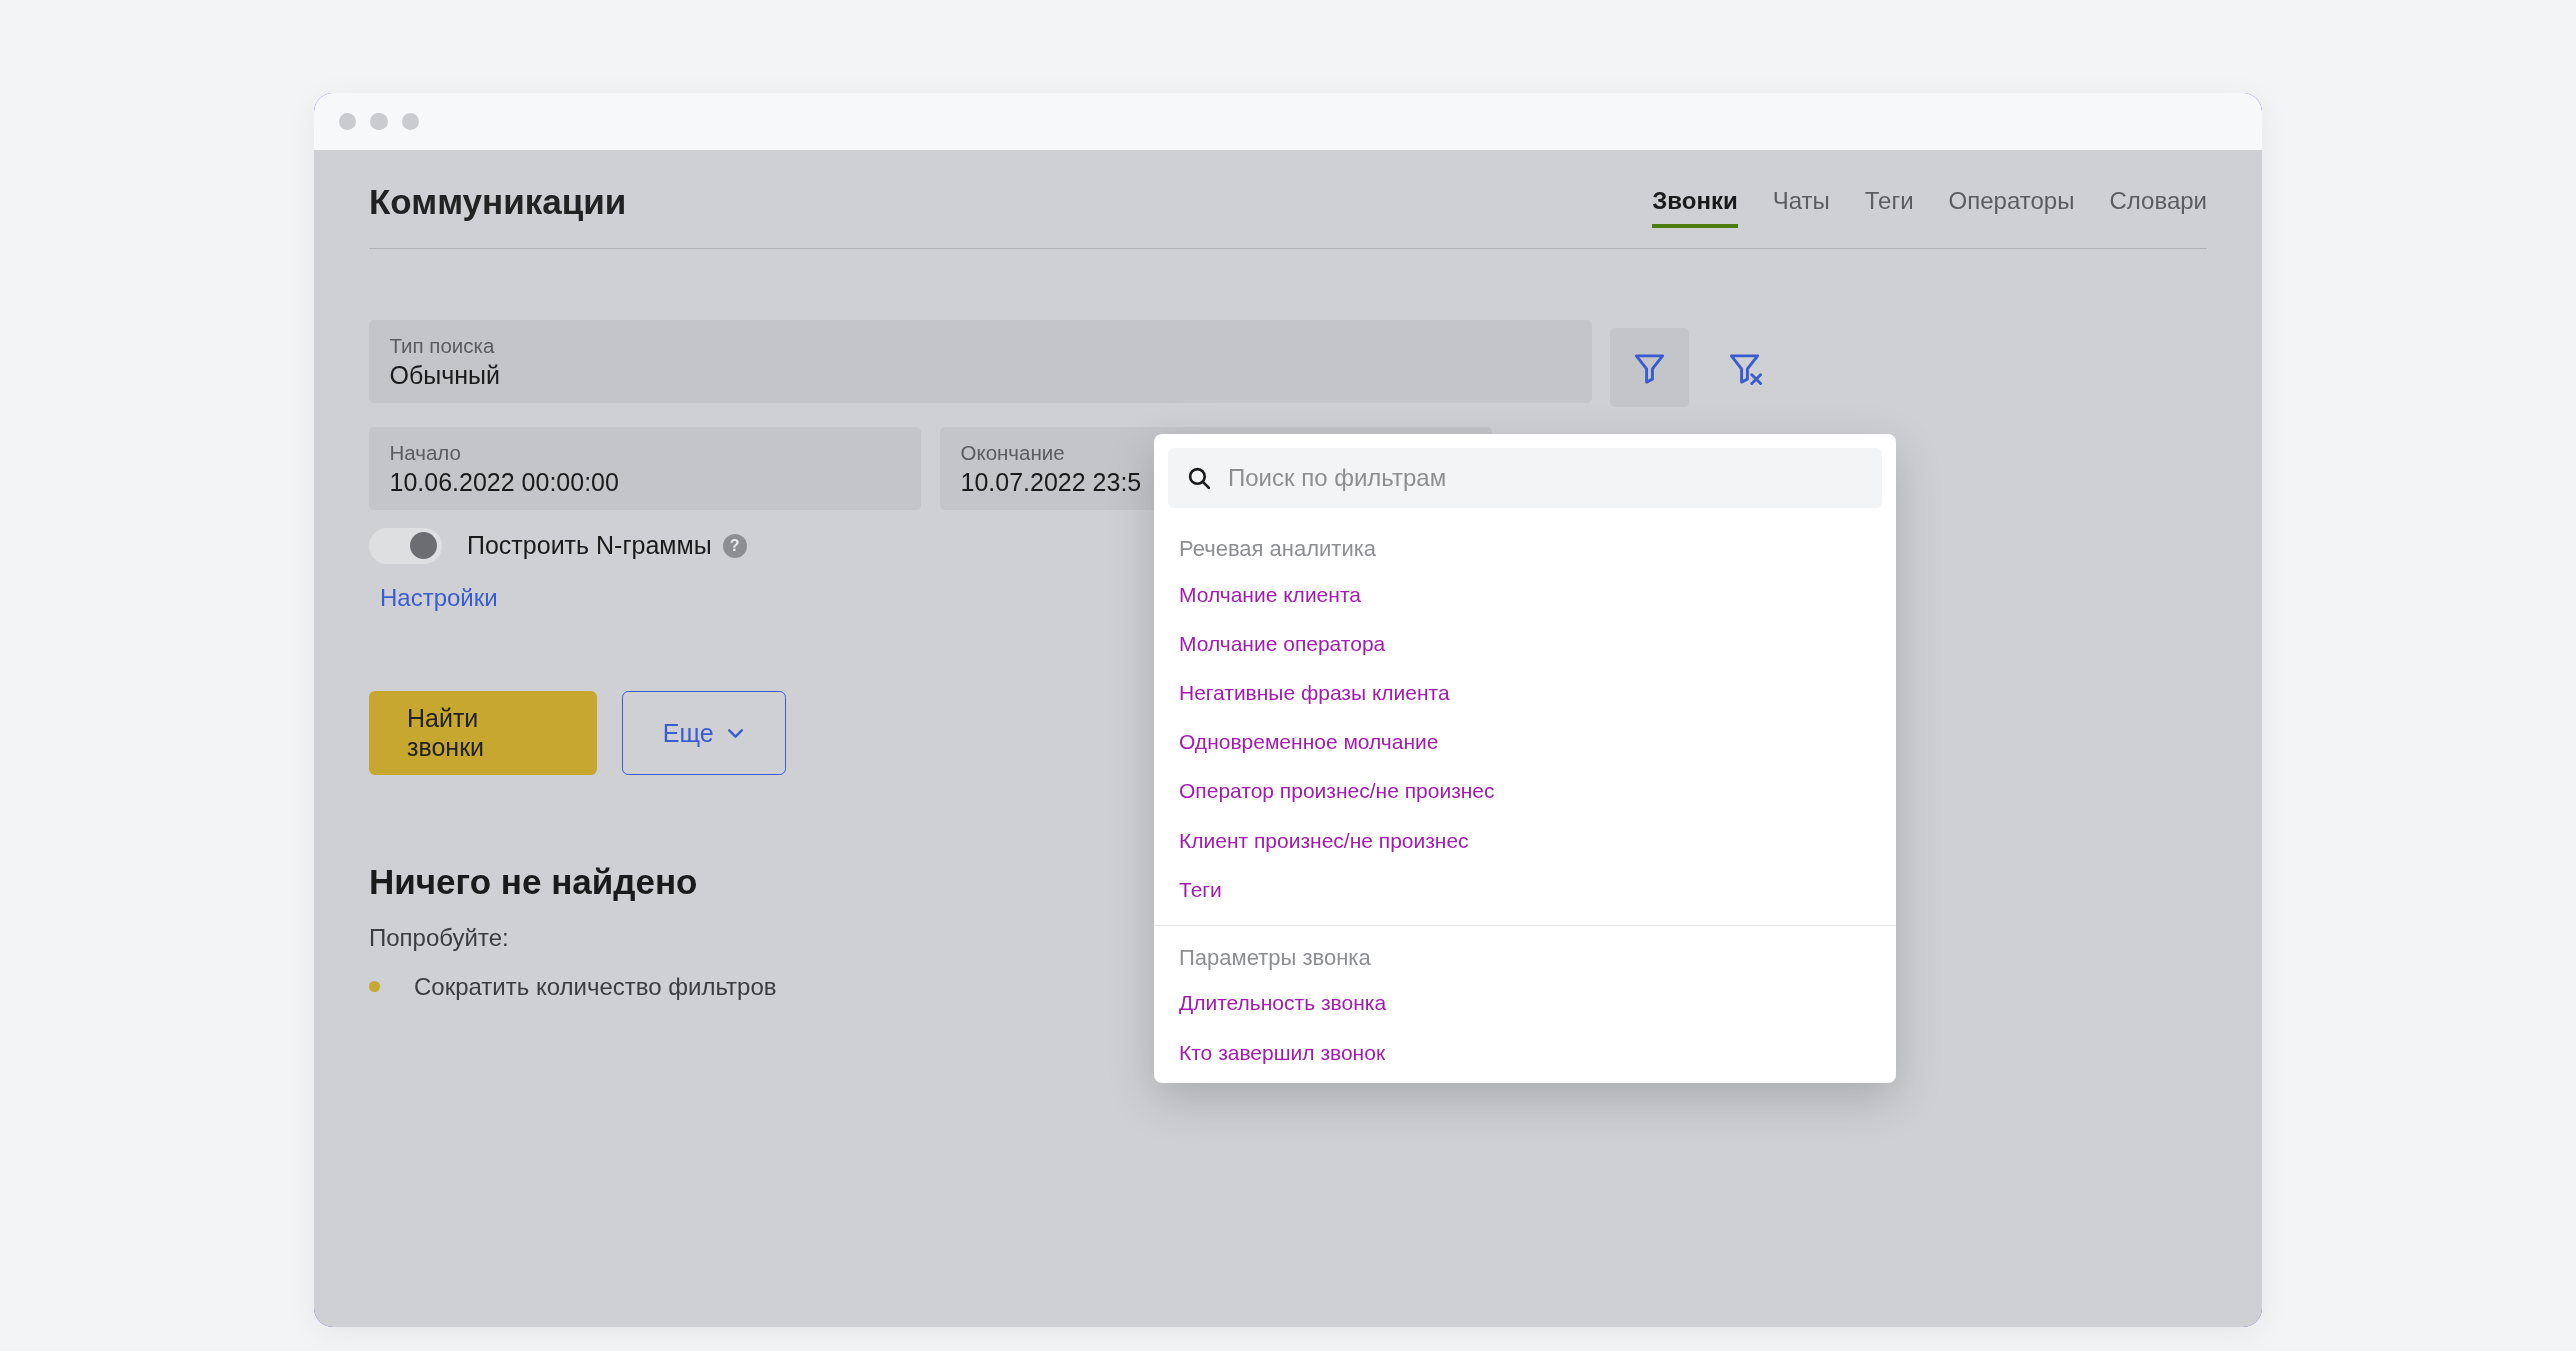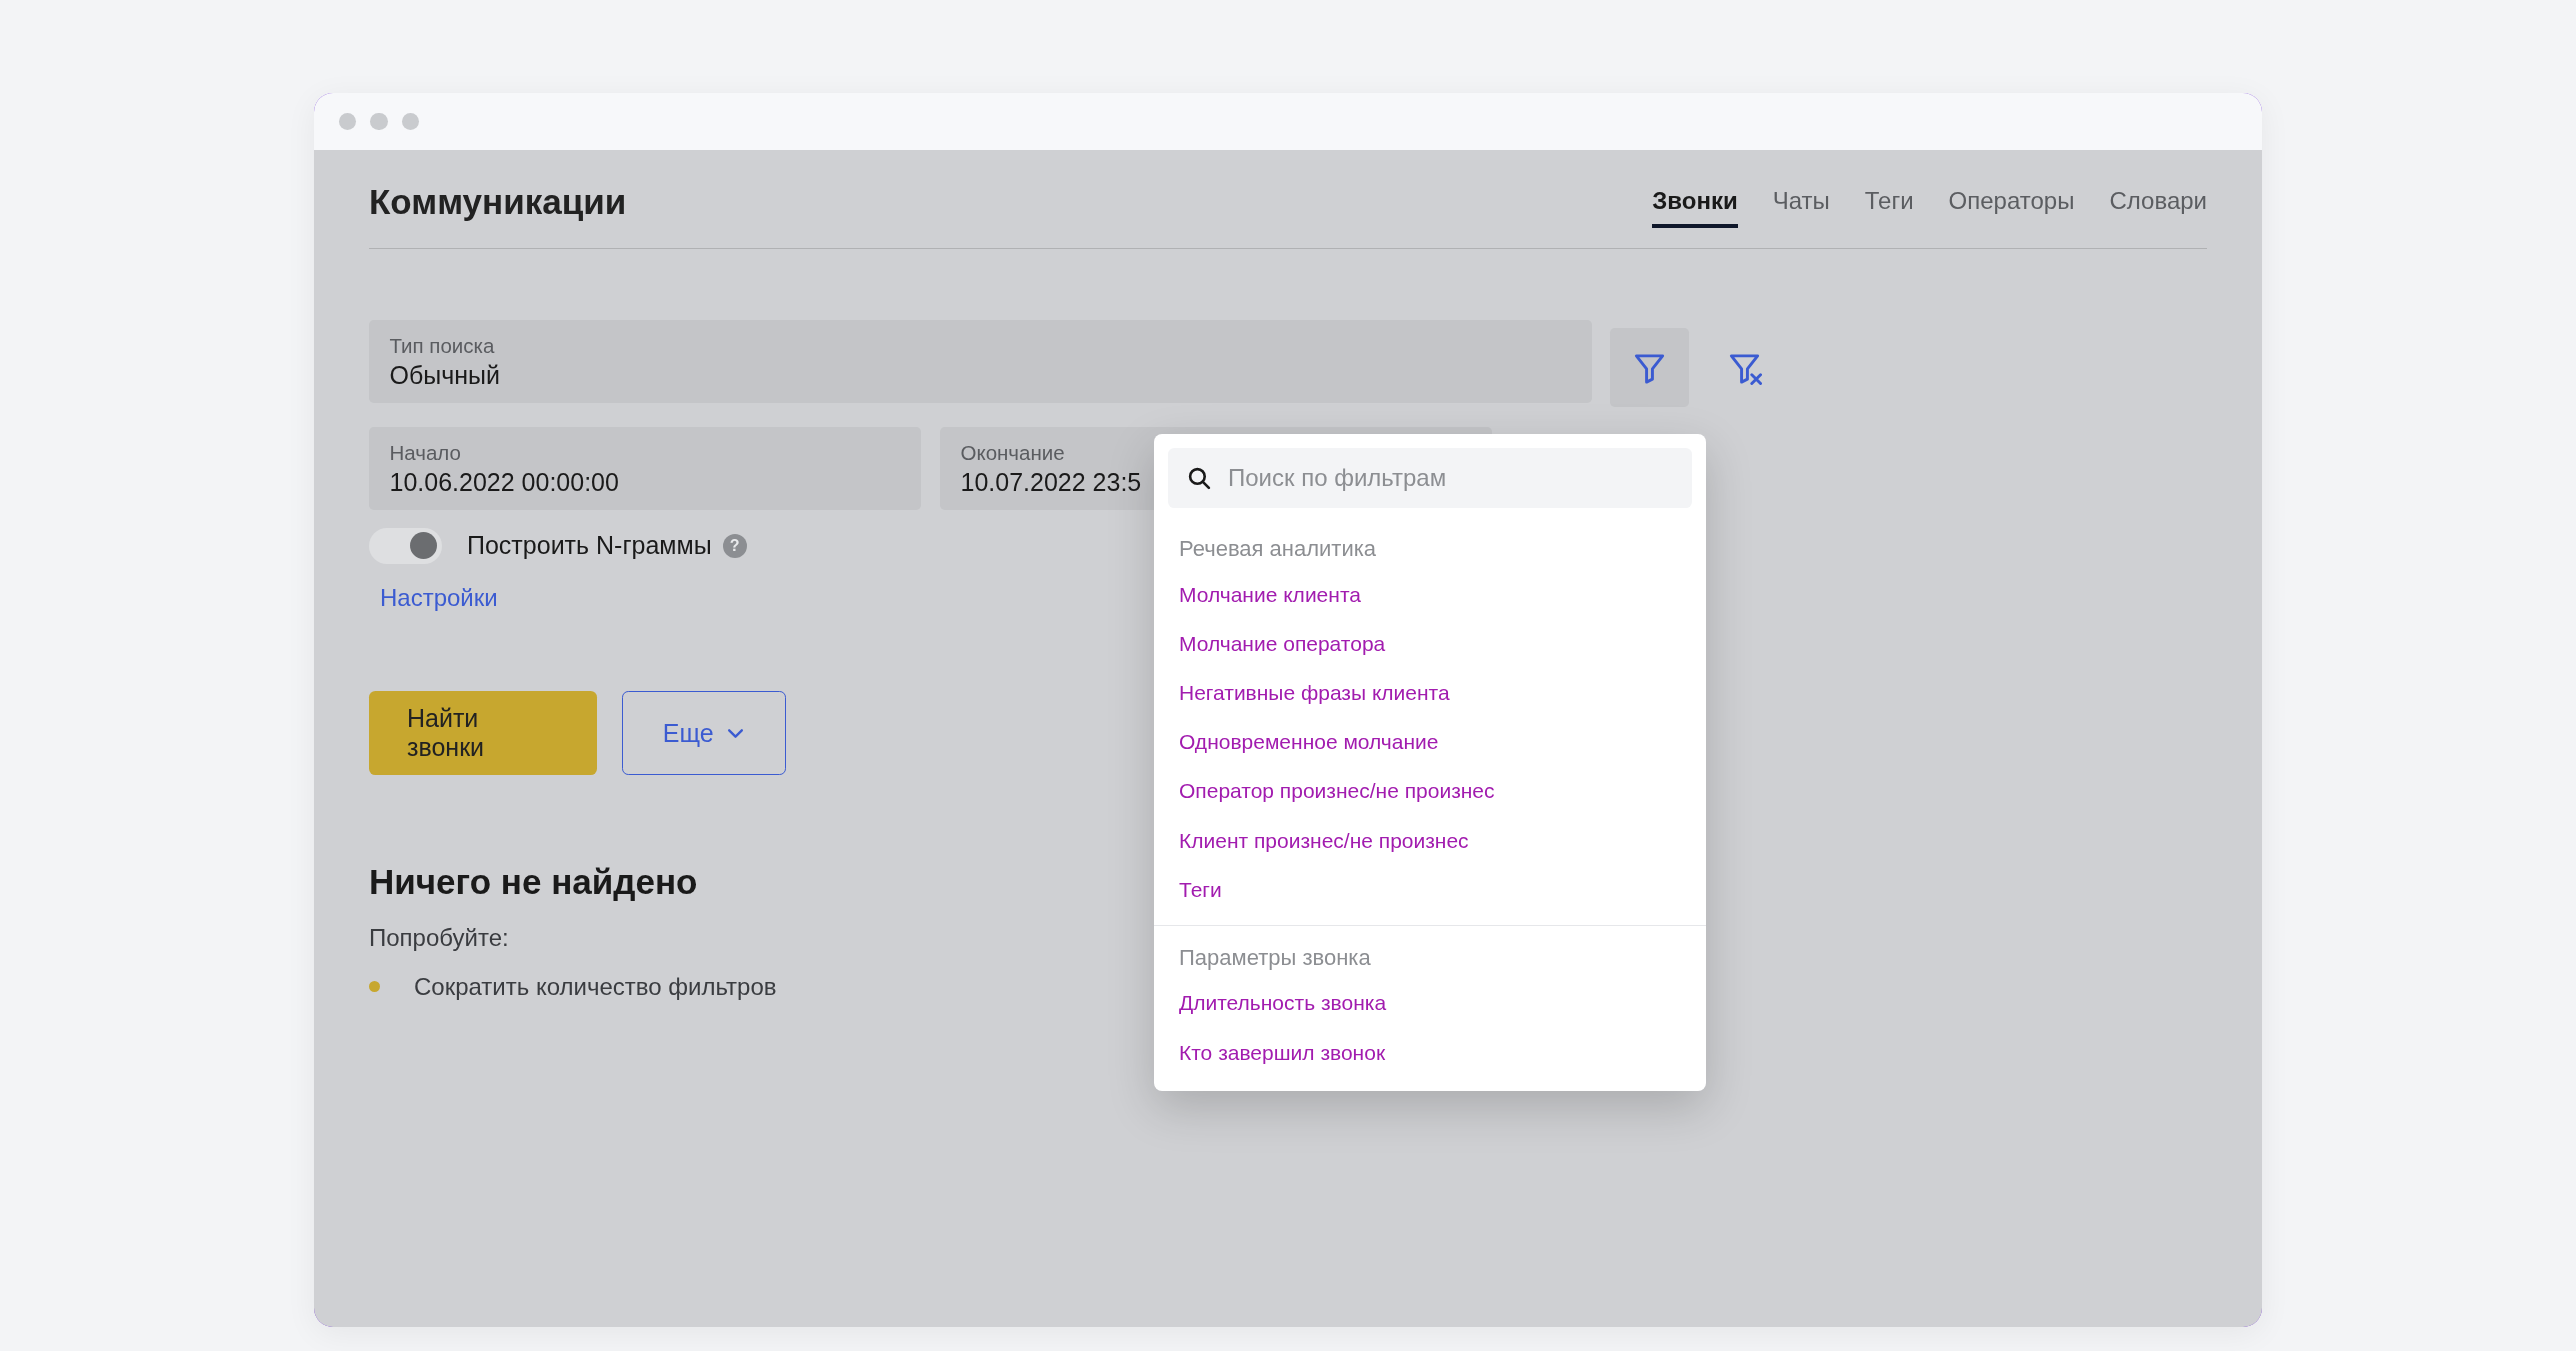--- a/index.html
+++ b/index.html
@@ -67,21 +67,21 @@
     font-size: 24px;
     color: #5b5d61;
   }
   .tab {
     padding-bottom: 9.5px;
     cursor: pointer;
   }
   .tab.active {
     color: #1a1a1a;
     font-weight: 600;
-    border-bottom: 4px solid #0f172a;
+    border-bottom: 4px solid #4d7c0f;
     margin-bottom: -4px;
   }
   .filter-row {
     margin-top: 71px;
     display: flex;
     gap: 19px;
     align-items: flex-start;
   }
   .field {
     background: #c4c5c8;
@@ -216,26 +216,26 @@
     width: 11px; height: 11px; border-radius: 50%;
     background: #c7a72f;
     display: inline-block;
   }
 
   
   .popover {
     position: absolute;
     left: 1154px;
     top: 434px;
-    width: 552px;
+    width: 742px;
     background: #ffffff;
     border-radius: 8px;
     box-shadow: 0 16px 47px rgba(0,0,0,0.18);
     overflow: hidden;
-    padding-bottom: 14px;
+    padding-bottom: 6px;
   }
   .pop-search {
     margin: 14px;
     background: #f3f4f6;
     border-radius: 6.3px;
     height: 60px;
     display: flex;
     align-items: center;
     gap: 16px;
     padding: 0 19px;

